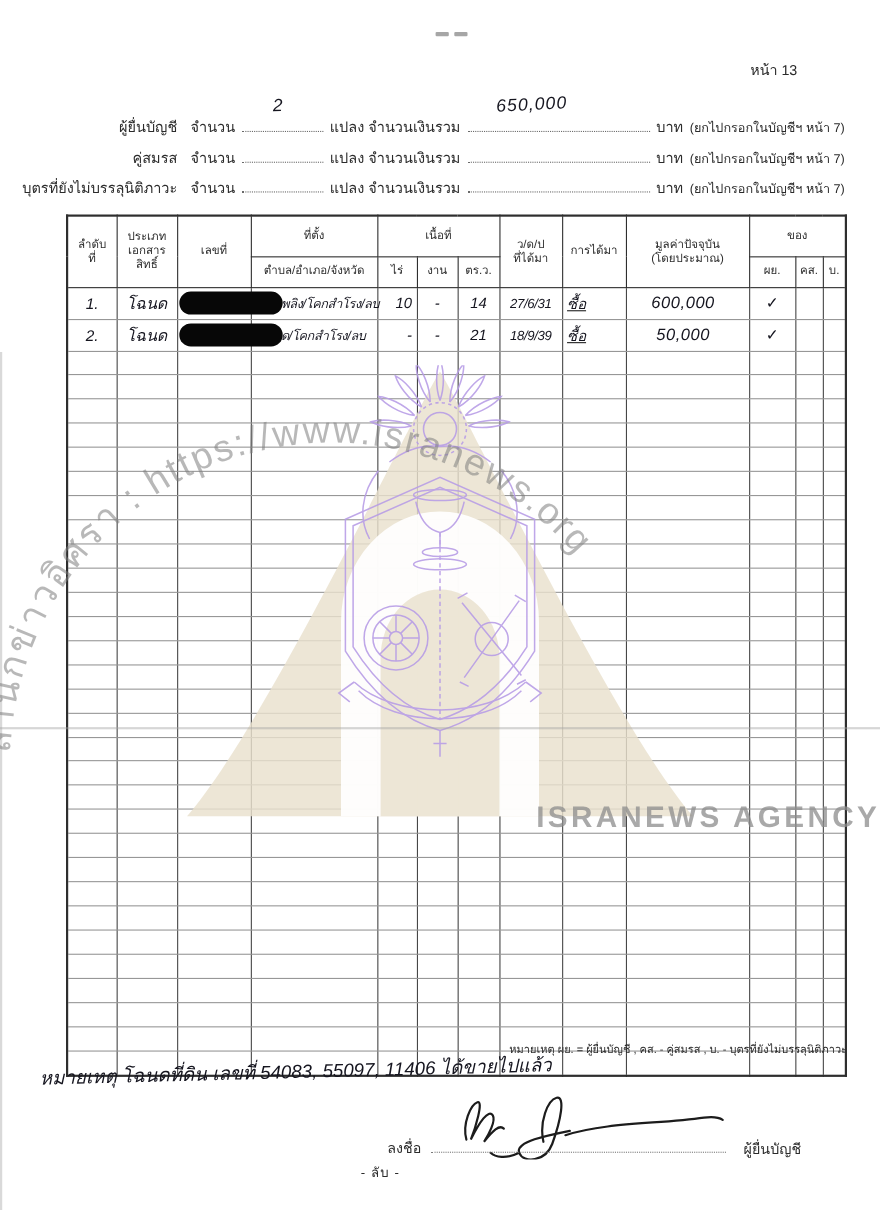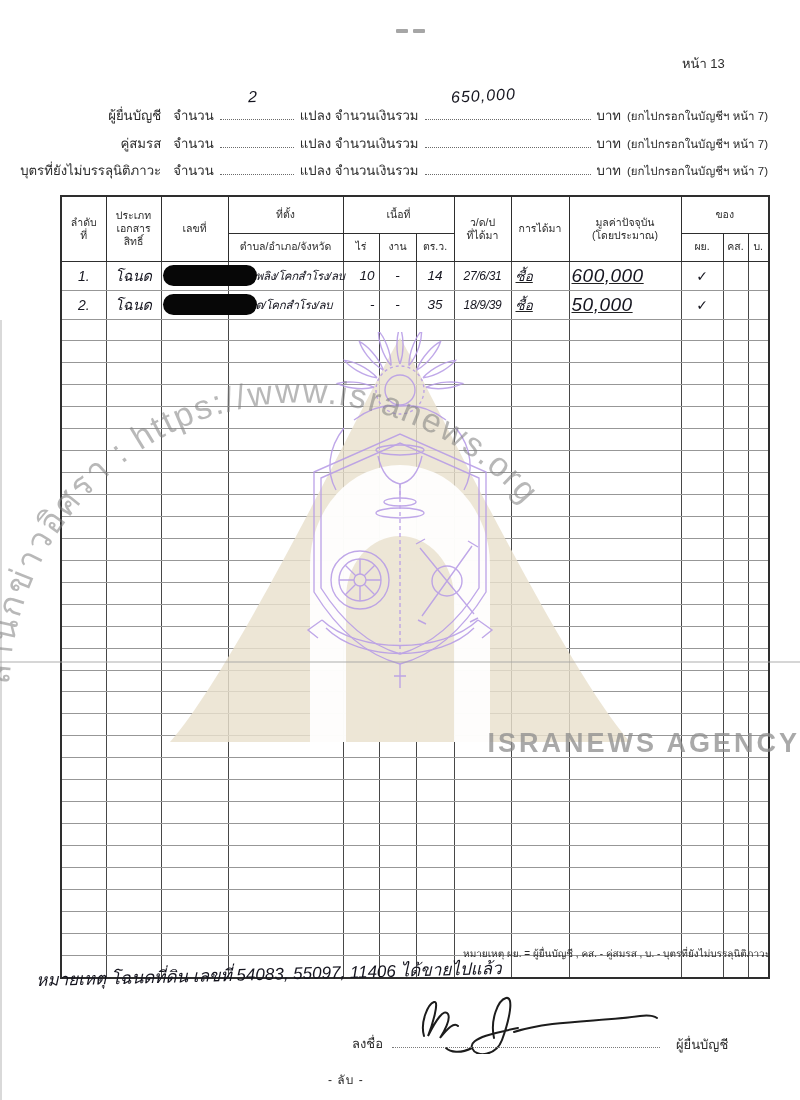--- a/index.html
+++ b/index.html
@@ -28,30 +28,30 @@
   tr.data td{height:28px;}
   tr.empty td{height:20.95px;}
   .c-seq{text-align:center;font-size:14px;}
   .c-type{text-align:center;font-size:14.5px;}
   .c-deed{position:relative;}
   .c-loc{font-size:11.5px;letter-spacing:-.3px;white-space:nowrap;}
   .c-rai{text-align:right;font-size:13.5px;padding-right:4px;}
   .c-mid{text-align:center;font-size:13.5px;}
   .c-date{text-align:center;font-size:12px;letter-spacing:-.3px;white-space:nowrap;}
   .c-method{font-size:13.5px;padding-left:4px;text-decoration:underline;}
-  .c-val{text-align:left;font-size:19px;padding-right:10px;letter-spacing:.5px;text-decoration:underline;}
+  .c-val{text-align:center;font-size:15px;padding-right:10px;letter-spacing:.5px;}
   .c-tick{text-align:center;font-size:14px;color:#15151f;}
   .redact{position:absolute;left:1px;top:3px;width:94px;height:21px;background:#070707;border-radius:11px;}
   
   .footnote{top:946px;right:30px;font-size:10px;color:#2b2b2b;}
   .hw-note{top:960px;left:36px;font-size:17px;transform:rotate(-1.5deg);white-space:nowrap;}
   .sig-label{top:1033px;left:352px;font-size:13px;color:#2b2b2b;}
   .sig-line{top:1047px;left:392px;width:268px;border-bottom:1.5px dotted #7a7a7a;height:0;}
   .sig-role{top:1034px;left:676px;font-size:13px;color:#2b2b2b;}
-  .classif{top:1056px;left:328px;font-size:12px;letter-spacing:1px;color:#2b2b2b;margin-top:14px;}
+  .classif{top:1056px;left:328px;font-size:12px;letter-spacing:1px;color:#2b2b2b;}
   .sig-svg{top:992px;left:402px;}
   
   .fold-line{top:661px;left:0;width:800px;height:2px;background:rgba(165,165,165,.45);z-index:6;pointer-events:none;}
   .edge-line{top:320px;left:0;width:2px;height:780px;background:rgba(130,130,130,.3);}
   .smudge{top:29px;left:396px;display:flex;gap:5px;}
   .smudge i{display:block;width:12px;height:4px;background:#5d5d5d;opacity:.55;border-radius:1px;}
   
   .wm{pointer-events:none;}
   .wm-beige{top:330px;left:150px;z-index:4;}
   .wm-crest{top:332px;left:258px;z-index:5;}
@@ -169,21 +169,21 @@
           </tr>
           <tr class="data">
             <td class="c-seq"><span class="hw">2.</span></td>
             <td class="c-type"><span class="hw">โฉนด</span></td>
             <td class="c-deed">
               <div class="redact"></div>
             </td>
             <td class="c-loc"><span class="hw">เพนียด/โคกสำโรง/ลบ</span></td>
             <td class="c-rai"><span class="hw">-</span></td>
             <td class="c-mid"><span class="hw">-</span></td>
-            <td class="c-mid"><span class="hw">35</span></td>
+            <td class="c-mid"><span class="hw">21</span></td>
             <td class="c-date"><span class="hw">18/9/39</span></td>
             <td class="c-method"><span class="hw">ซื้อ</span></td>
             <td class="c-val"><span class="hw">50,000</span></td>
             <td class="c-tick"><span class="hw">✓</span></td>
             <td class="c-tick"></td>
             <td class="c-tick"></td>
           </tr>
           <tr class="empty">
             <td></td>
             <td></td>

